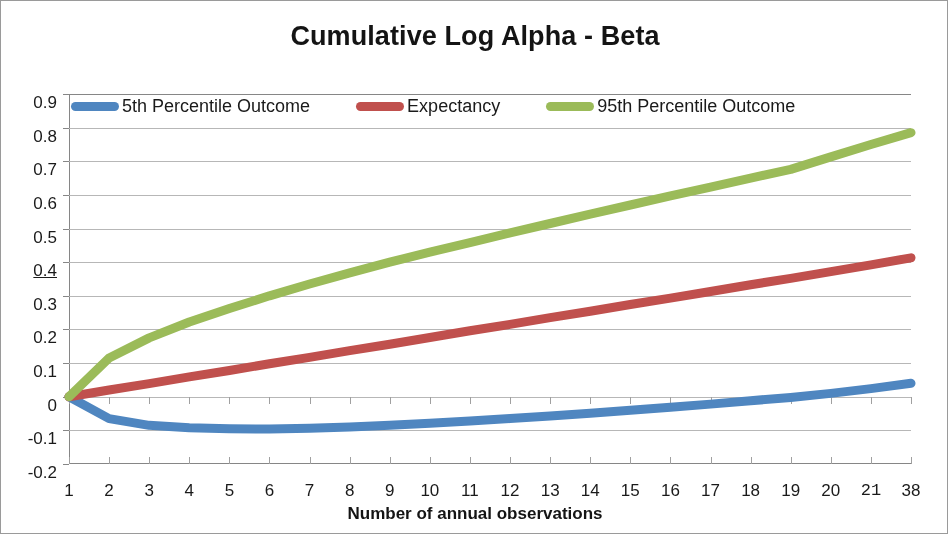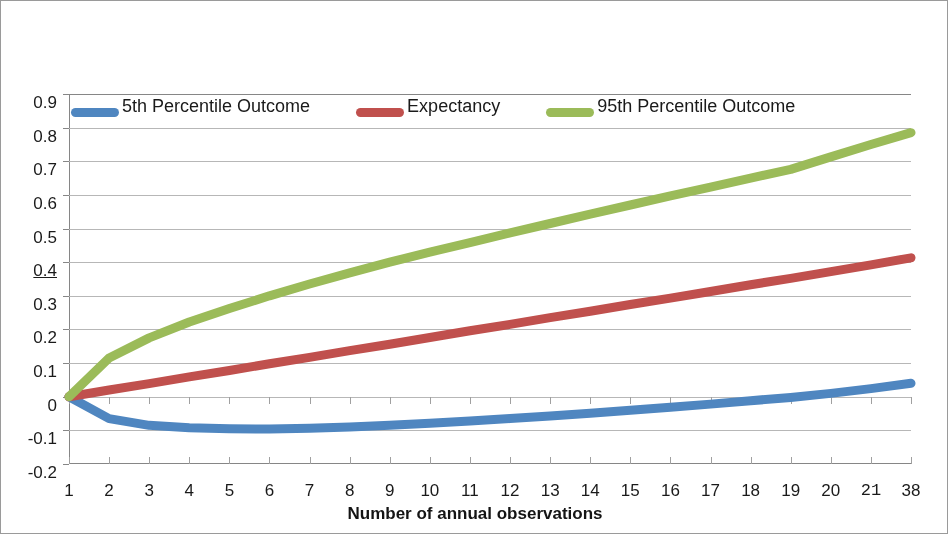--- a/index.html
+++ b/index.html
@@ -37,21 +37,21 @@
     left: 70px;
     top: 92px;
     width: 860px;
     height: 26px;
     display: flex;
     align-items: center;
     justify-content: flex-start;
   }
   .legend-item {
     display: flex;
-    align-items: flex-end;
+    align-items: center;
     margin-right: 46px;
   }
   .legend-swatch {
     width: 48px;
     height: 9px;
     border-radius: 5px;
     margin-right: 3px;
     flex: 0 0 auto;
   }
   .legend-label {
@@ -152,20 +152,21 @@
     width: 752px;
     height: 534px;
     pointer-events: none;
   }
 </style>
 </head>
 <body>
 
 <div id="chart-frame">
 
+  <div id="chart-title">Cumulative Log Alpha - Beta</div>
 
   <div id="legend">
       <div class="legend-item">
         <span class="legend-swatch" style="background: rgb(79, 134, 192);"></span>
         <span class="legend-label">5th Percentile Outcome</span>
       </div>
       <div class="legend-item">
         <span class="legend-swatch" style="background: rgb(192, 80, 77);"></span>
         <span class="legend-label">Expectancy</span>
       </div>

